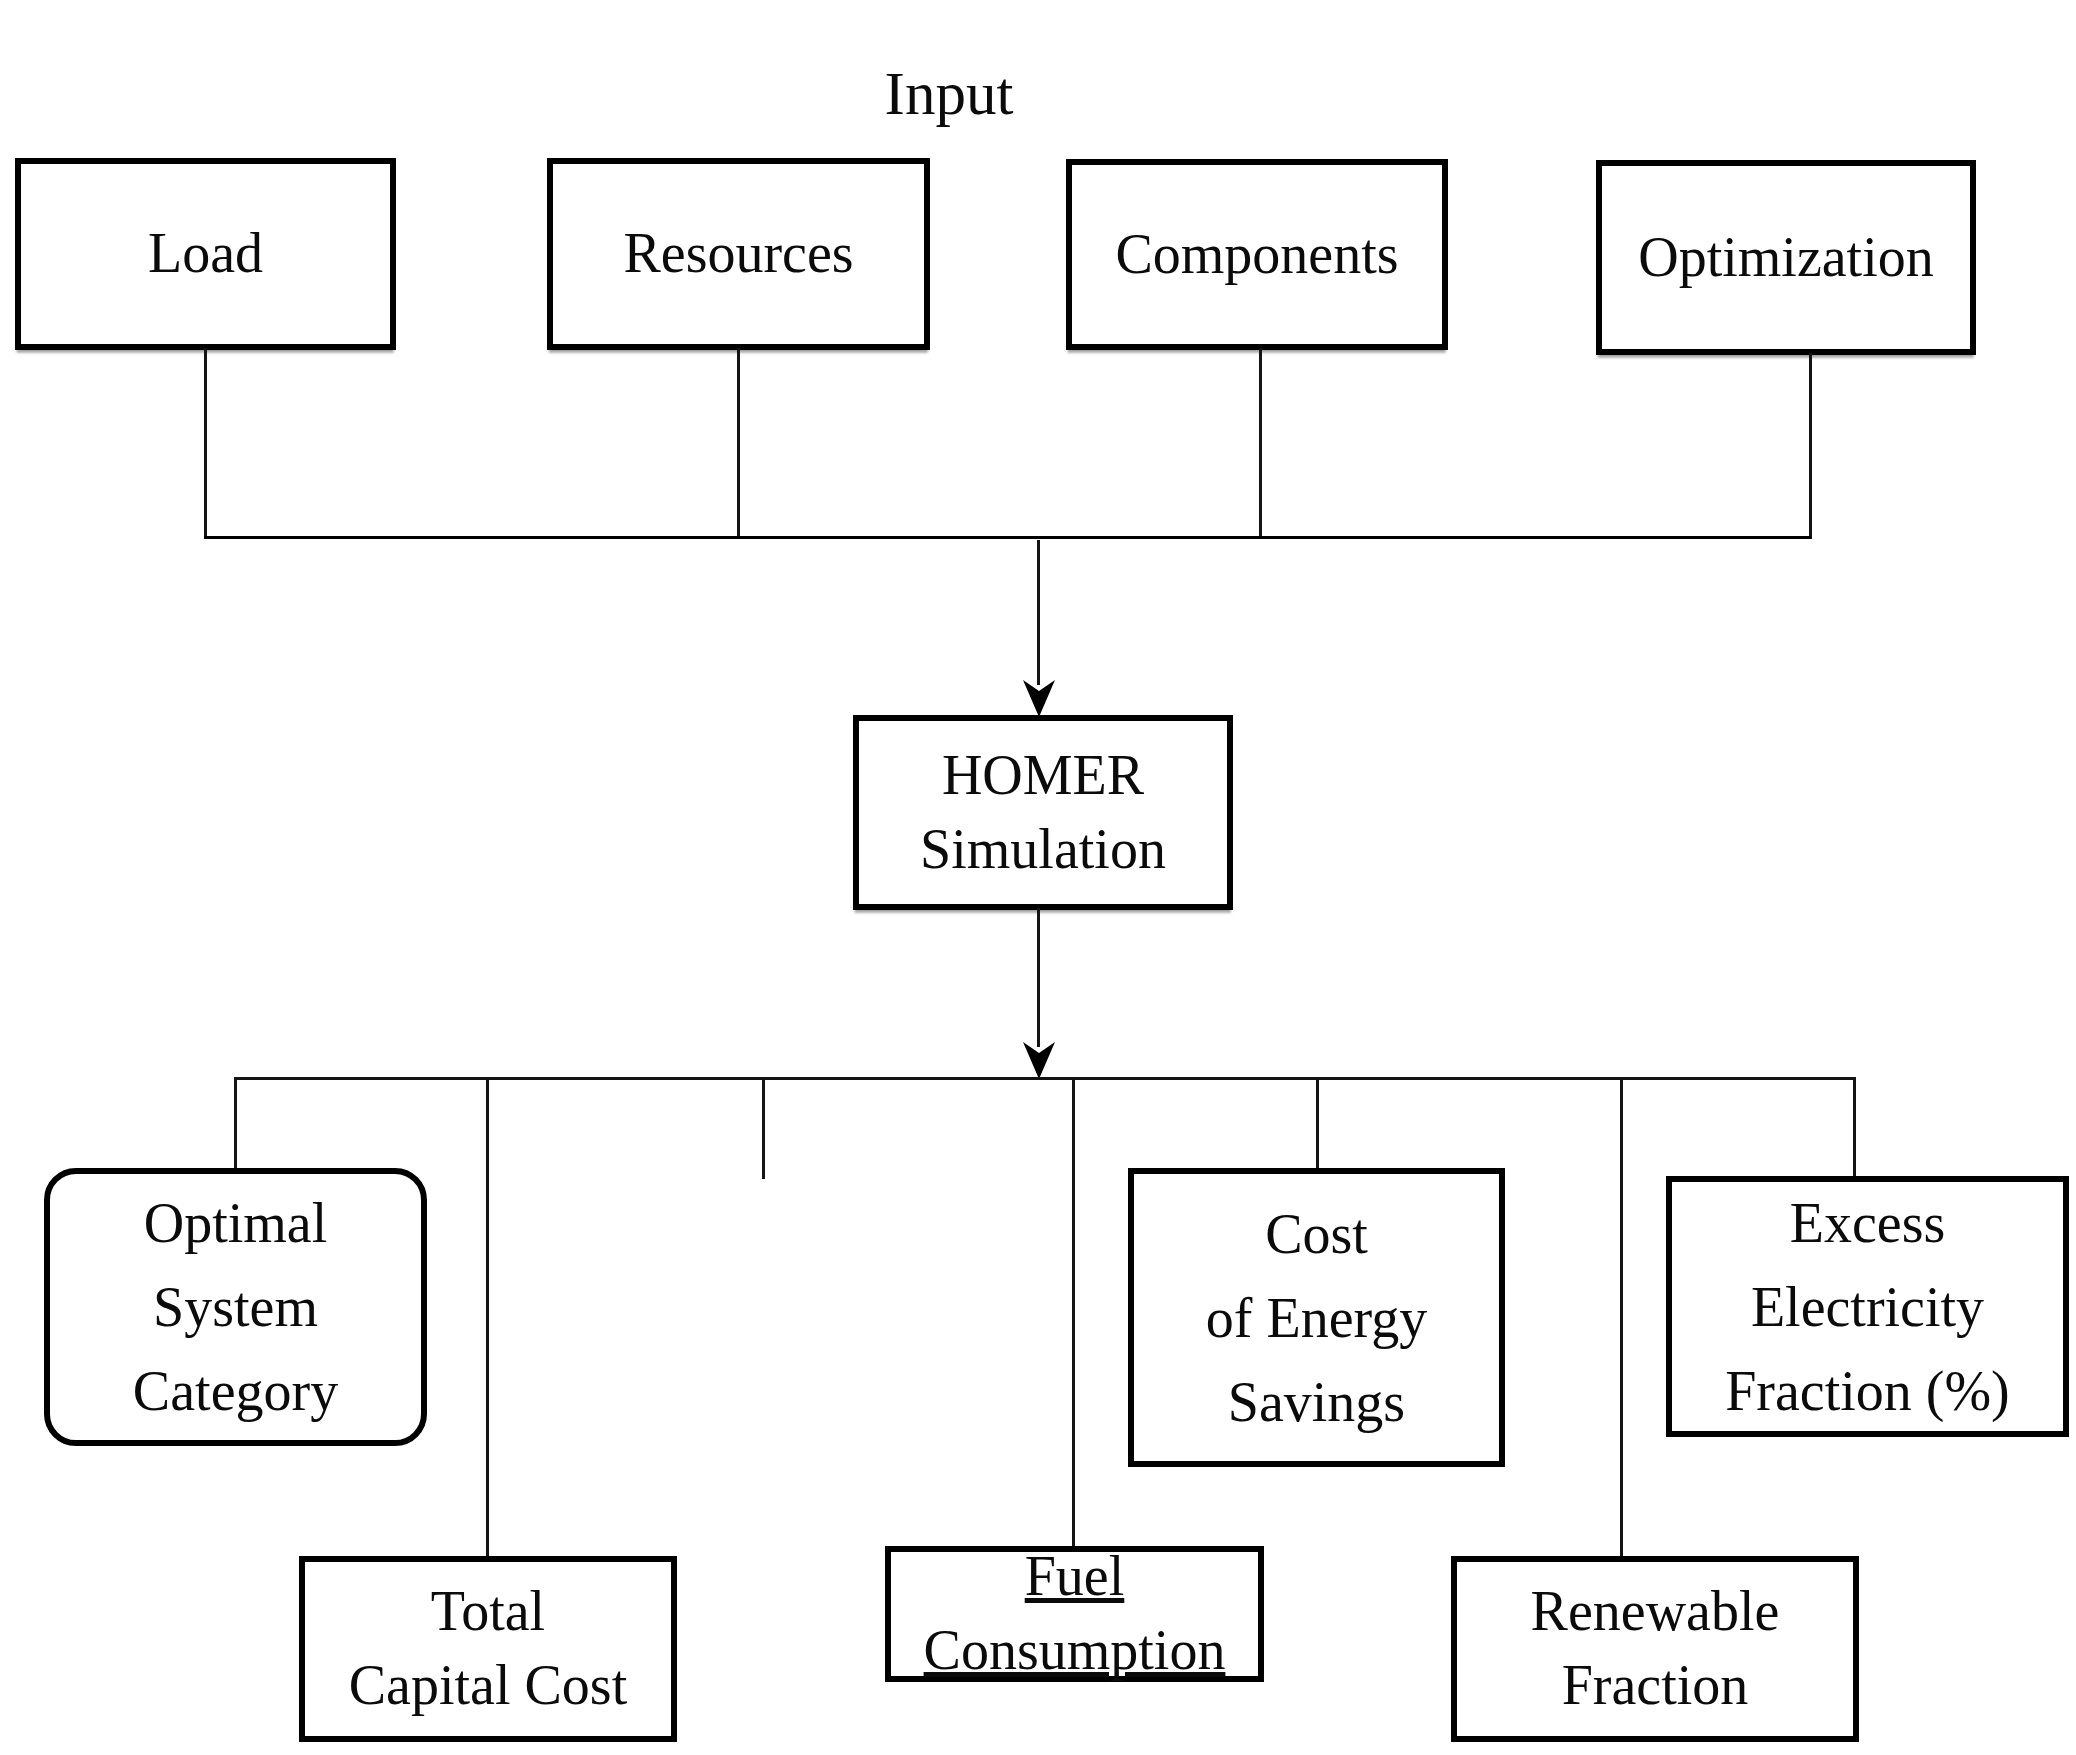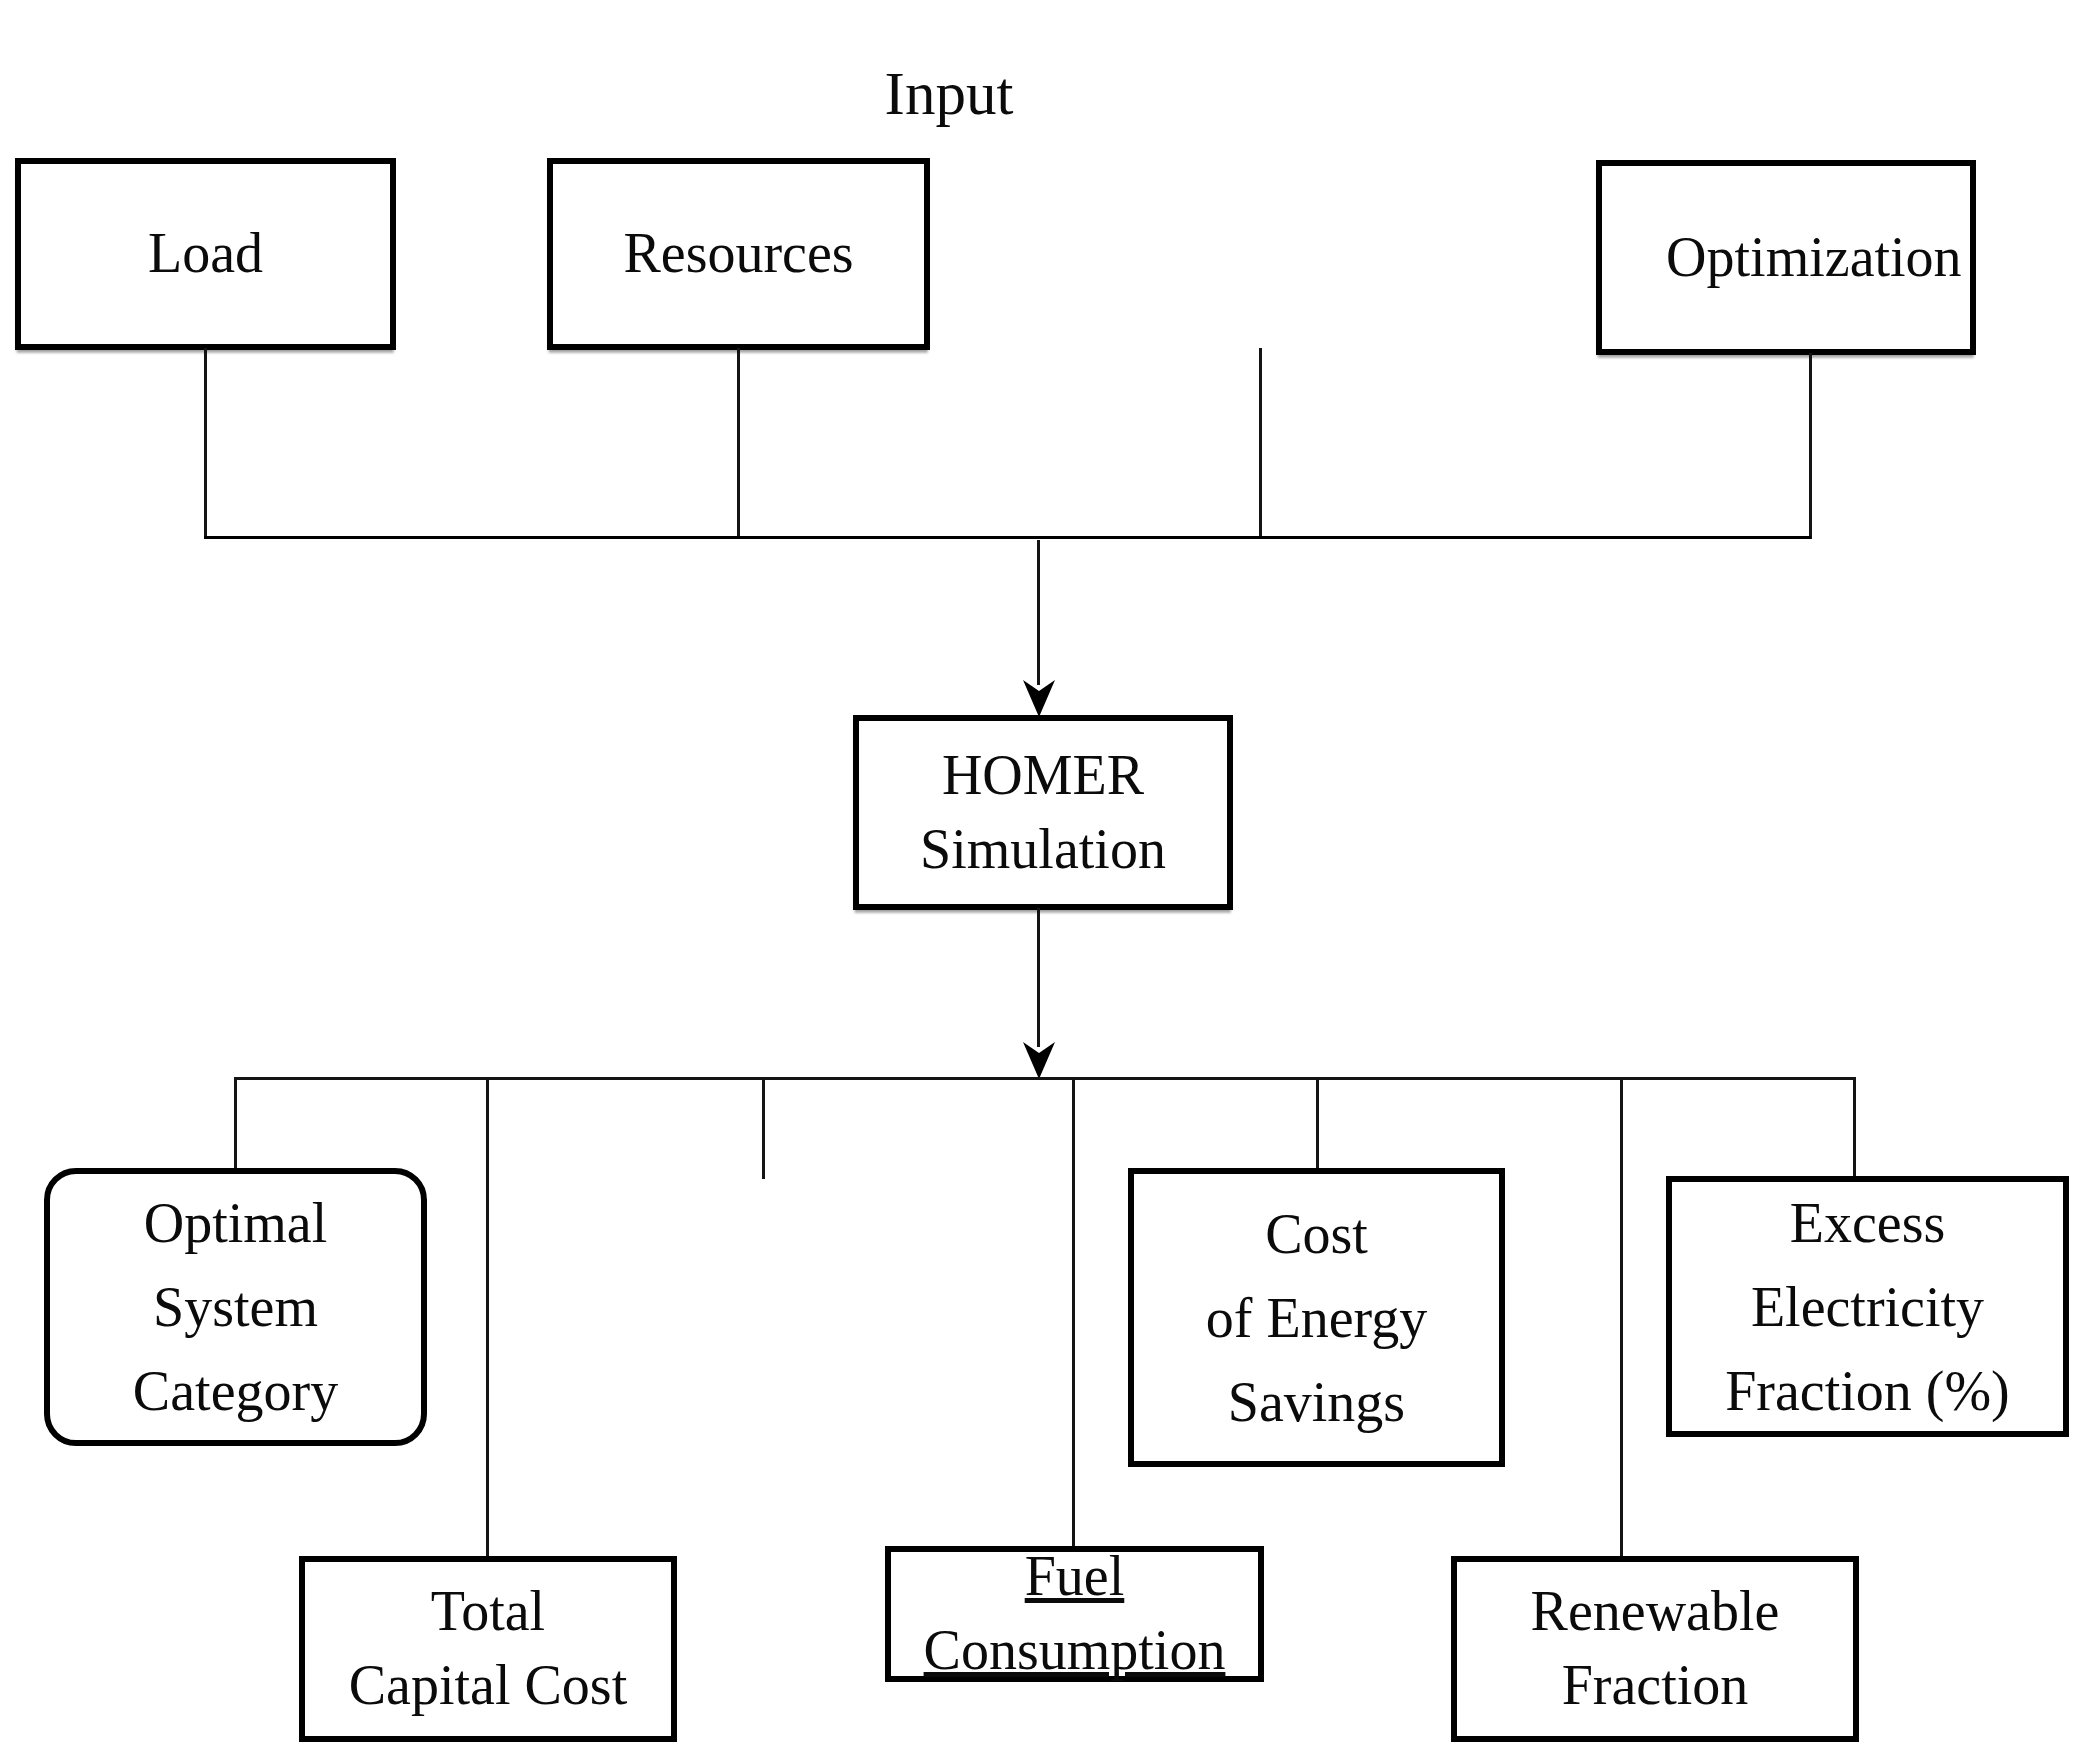--- a/index.html
+++ b/index.html
@@ -70,22 +70,25 @@
   <div class="free-label" style="left:738px; top:11.8px; width:422px;">Input</div>
 
   <div class="node shadowed" style="left:15px; top:158px; width:381px; height:192px;">
     <div class="box-label">Load</div>
   </div>
 
   <div class="node shadowed" style="left:547px; top:158px; width:383px; height:192px;">
     <div class="box-label">Resources</div>
   </div>
 
+  <div class="node shadowed" style="left:1066px; top:159px; width:382px; height:191px;">
+    <div class="box-label">Components</div>
+  </div>
 
-  <div class="node shadowed" style="left:1596px; top:160px; width:380px; height:195px;justify-content:flex-end;">
+  <div class="node shadowed" style="left:1596px; top:160px; width:380px; height:195px;">
     <div class="box-label">Optimization</div>
   </div>
 
   <div class="line" style="left:204px; top:348px; width:2.5px; height:191px;"></div>
   <div class="line" style="left:737px; top:348px; width:2.5px; height:191px;"></div>
   <div class="line" style="left:1259px; top:348px; width:2.5px; height:191px;"></div>
   <div class="line" style="left:1809px; top:353px; width:2.5px; height:186px;"></div>
 
   <div class="line bold" style="left:204px; top:536px; width:1607px; height:3.4px;"></div>
 

